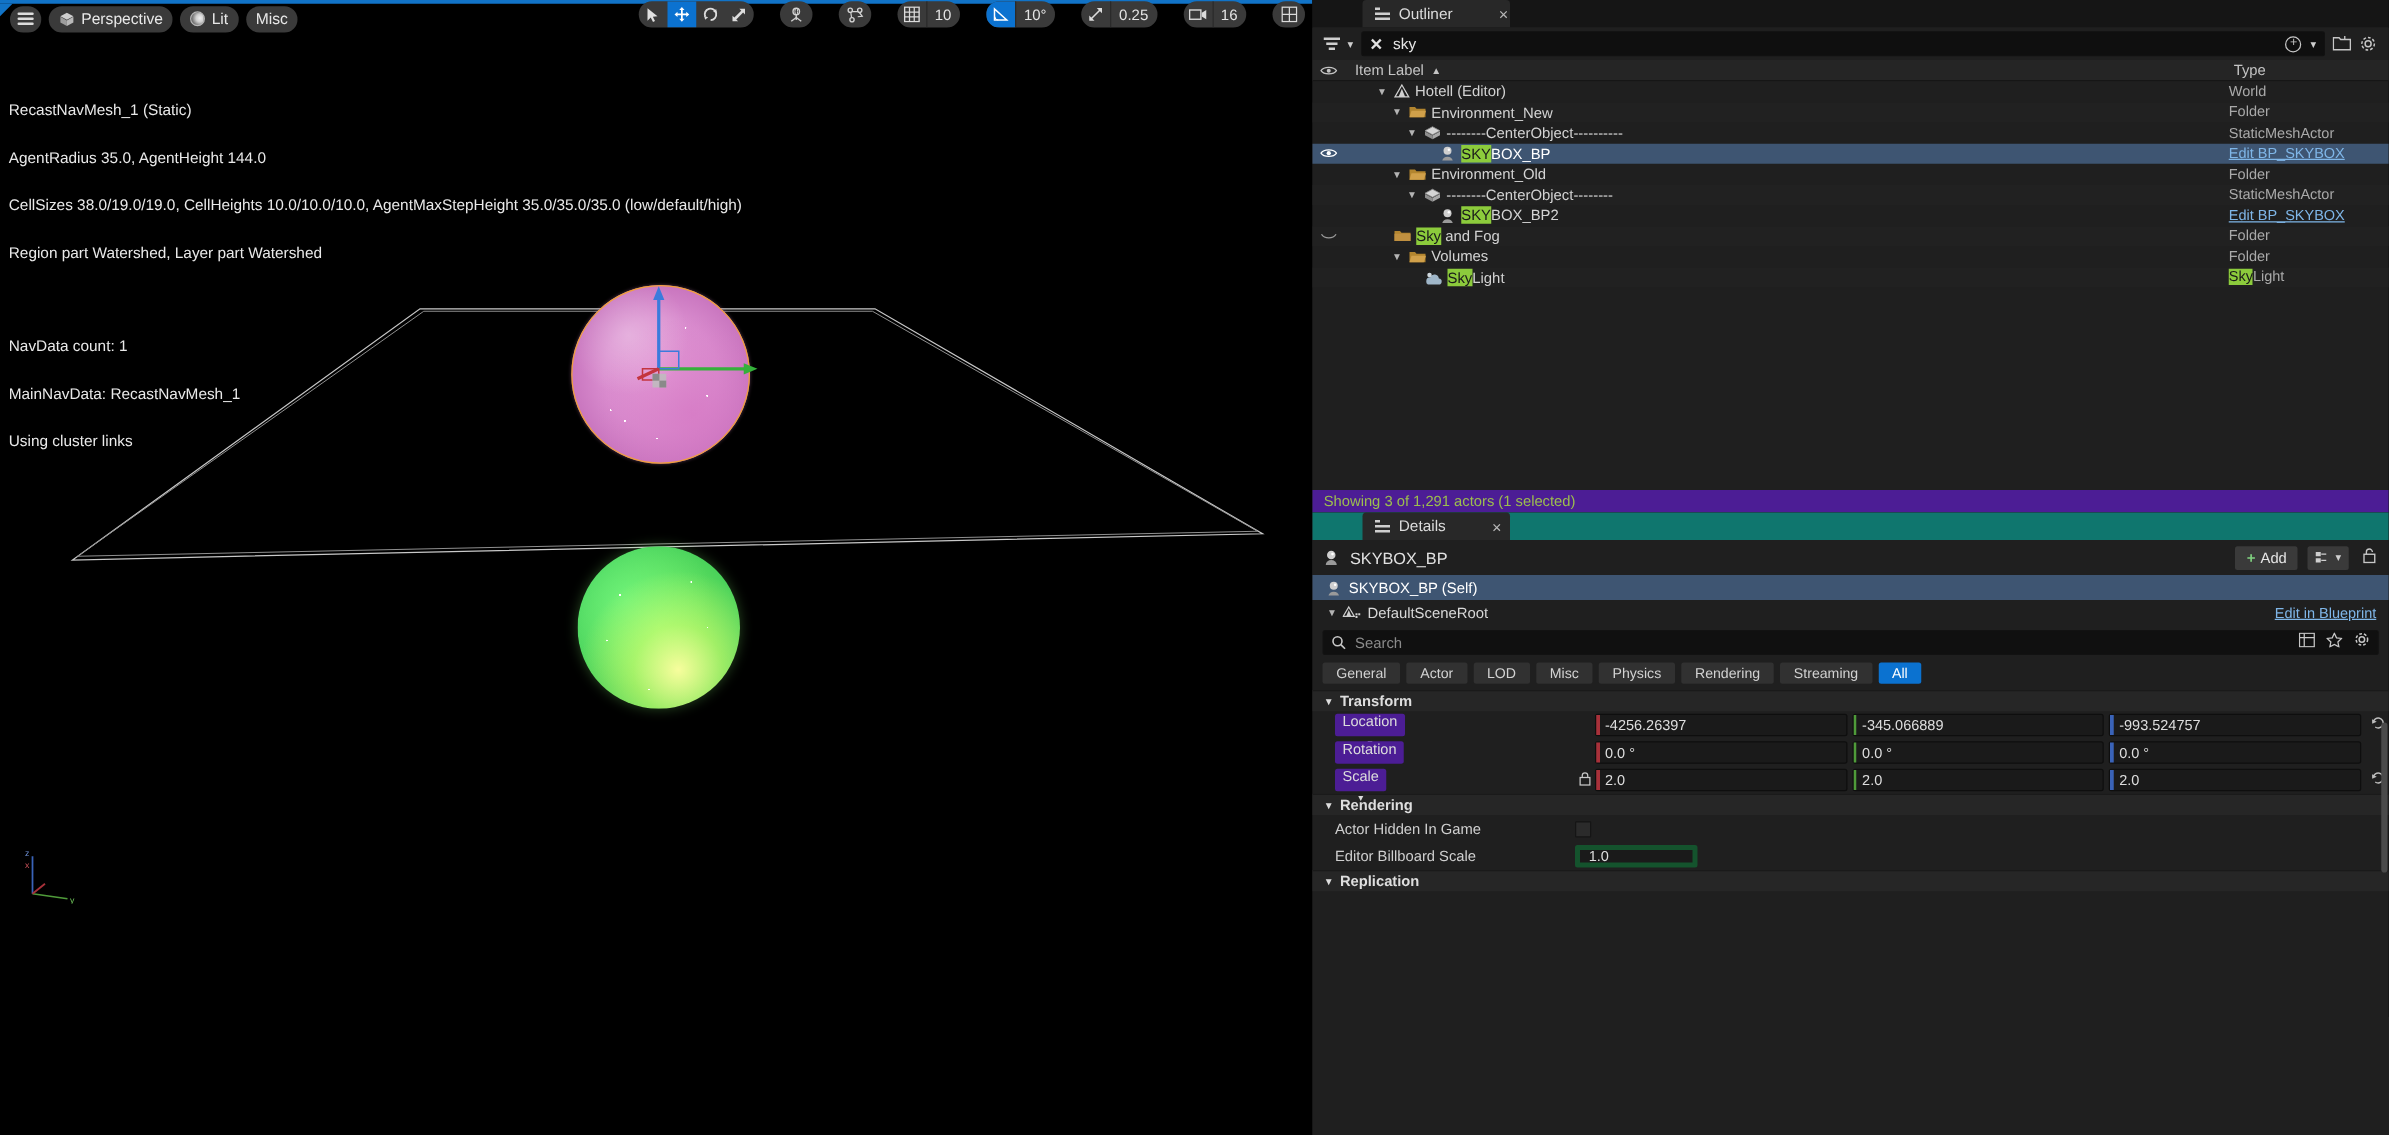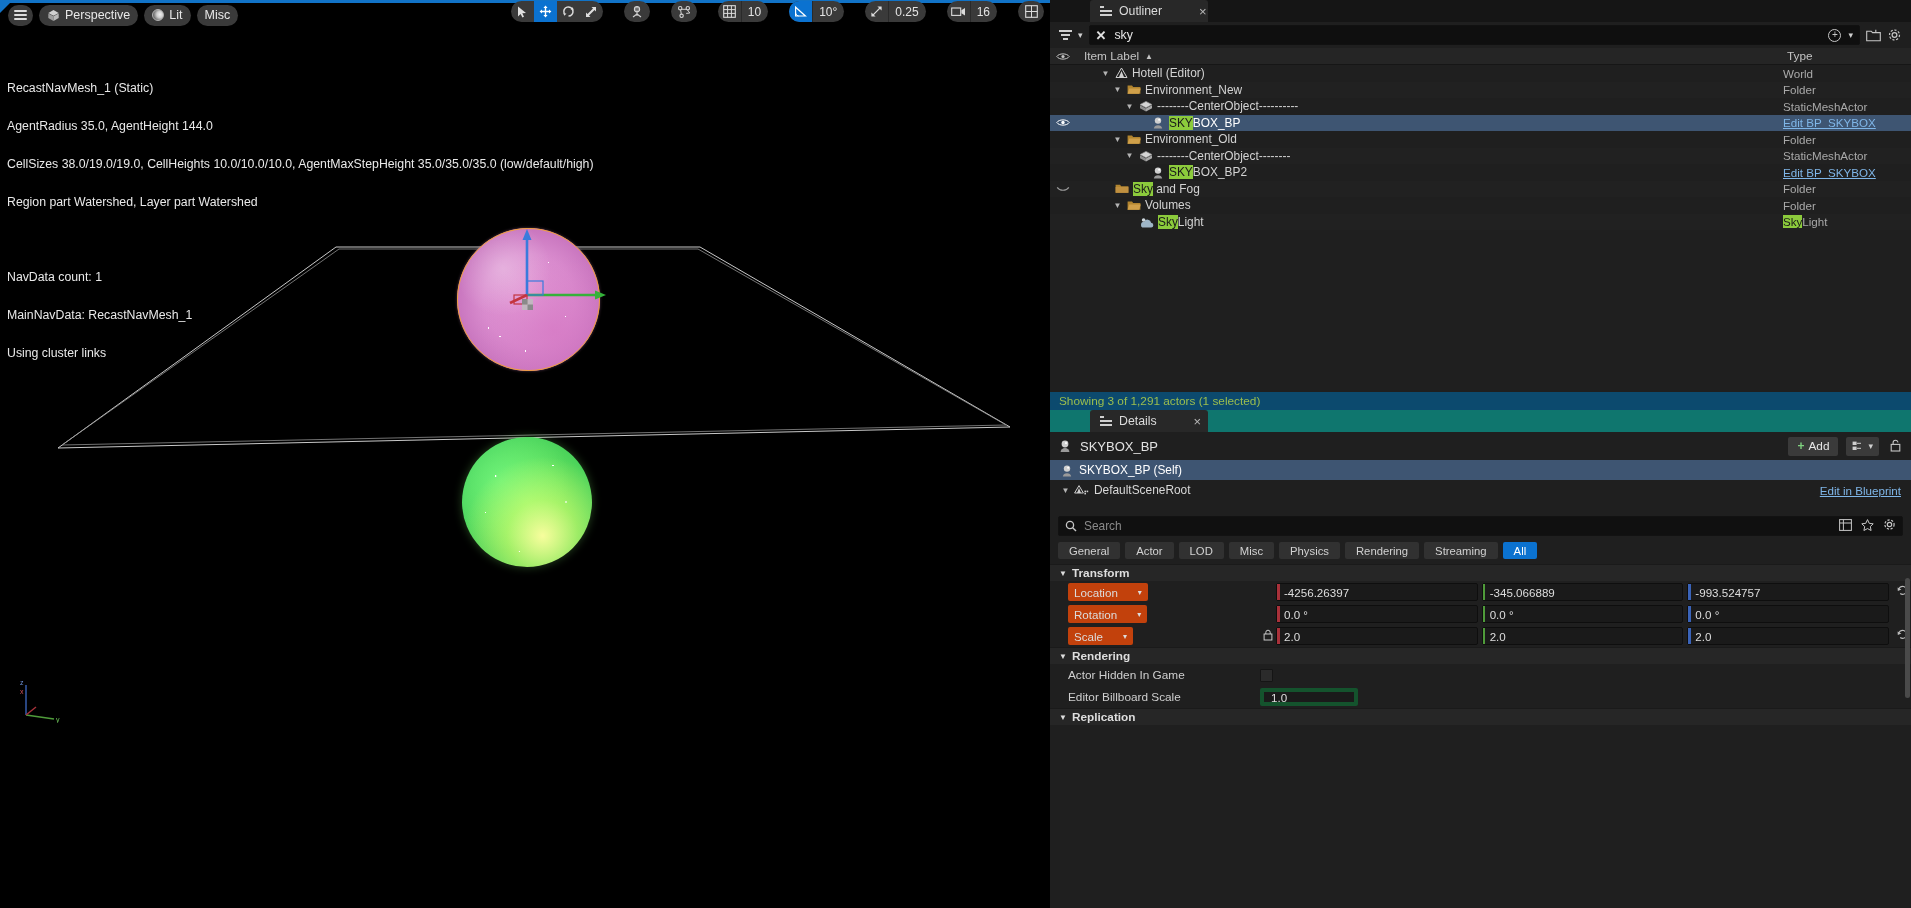--- a/index.html
+++ b/index.html
@@ -179,21 +179,21 @@
   .ol-row.sel { background:#3e5572; color:#fff; }
   .ol-row .eye { width:26px; display:flex; justify-content:center; align-items:center; }
   .ol-row .lbl { flex:1; display:flex; align-items:center; gap:4px; white-space:nowrap; }
   .ol-row .typ { width:128px; color:#a9a9a9; font-size:11.6px; }
   .ol-row .typ.link, .ol-row .typ a { color:#7fb6e8; text-decoration:underline; }
   .twisty { width:11px; text-align:center; font-size:8px; color:#b4b4b4; }
   .hl { background:#8ccb3c; color:#1a1a1a; }
 
   #ol-status {
     position:absolute; left:0; bottom:0; width:861px; height:18px;
-    background:#0c4a6e; display:flex; align-items:center; padding-left:9px;
+    background:#4c1d95; display:flex; align-items:center; padding-left:9px;
     color:#9cbe4e; font-size:11.8px;
   }
 
   
   #details { position:absolute; left:0; top:410px; width:861px; height:498px; background:#1f1f1f; }
   #dt-tabbar { position:relative; height:22px; background:#0f766e; }
 
   #dt-titlerow {
     height:28px; display:flex; align-items:center; gap:8px; padding:0 8px;
     background:#1f1f1f;
@@ -210,43 +210,43 @@
   }
 
   .dt-comprow {
     height:20px; display:flex; align-items:center; padding-left:10px;
     font-size:11.9px; color:#d8d8d8;
   }
   .dt-comprow.sel { background:#3e5572; color:#fff; }
   .dt-comprow .right-link { margin-left:auto; padding-right:10px; color:#7fb6e8; text-decoration:underline; font-size:11.6px; }
 
   #dt-search {
-    margin:16px 8px 0 8px; height:20px; background:#101010; border:1px solid #121212; border-radius:2px;
+    margin:4px 8px 0 8px; height:20px; background:#101010; border:1px solid #121212; border-radius:2px;
     display:flex; align-items:center; gap:7px; padding:0 6px;
   }
   #dt-search .ph { color:#8a8a8a; font-size:11.9px; }
   #dt-search-right { margin-left:auto; display:flex; align-items:center; gap:8px; }
 
   #dt-filters { display:flex; align-items:flex-end; gap:5px; padding:6px 8px 5px 8px; }
   .fbtn {
     height:17px; padding:0 11px; background:#313131; border-radius:2px;
     color:#d2d2d2; font-size:11.3px; display:flex; align-items:center;
   }
   .fbtn.active { background:#0b72d0; color:#fff; }
 
   .sect-head {
     height:17px; display:flex; align-items:center; gap:5px; padding-left:9px;
     background:#262626; color:#dedede; font-size:11.8px; font-weight:bold;
     border-top:1px solid #1a1a1a;
   }
   .prop-row { height:22px; display:flex; align-items:center; font-size:11.8px; color:#cfcfcf; }
   .prop-row .pname { width:210px; padding-left:18px; color:#cfcfcf; }
   .pdrop {
-    display:flex;align-items:center;gap:20px;height:18px;padding:0 6px;
-    background:#c2410c;border-radius:2px;color:#dcdcdc;font-size:11.6px;
+    display:flex;align-items:center;gap:6px;height:18px;padding:0 6px;
+    background:#4c1d95;border-radius:2px;color:#dcdcdc;font-size:11.6px;flex-direction:column;
   }
   .vec { display:flex; align-items:center; gap:4px; flex:1; padding-right:6px;}
   .numfield {
     flex:1; height:18px; background:#1a1a1a; border:1px solid #0e0e0e; border-radius:2px;
     display:flex; align-items:center; padding-left:7px; color:#dedede; font-size:11.6px;
     position:relative;
   }
   .numfield::before {
     content:""; position:absolute; left:0; top:0; bottom:0; width:2.5px;
   }

